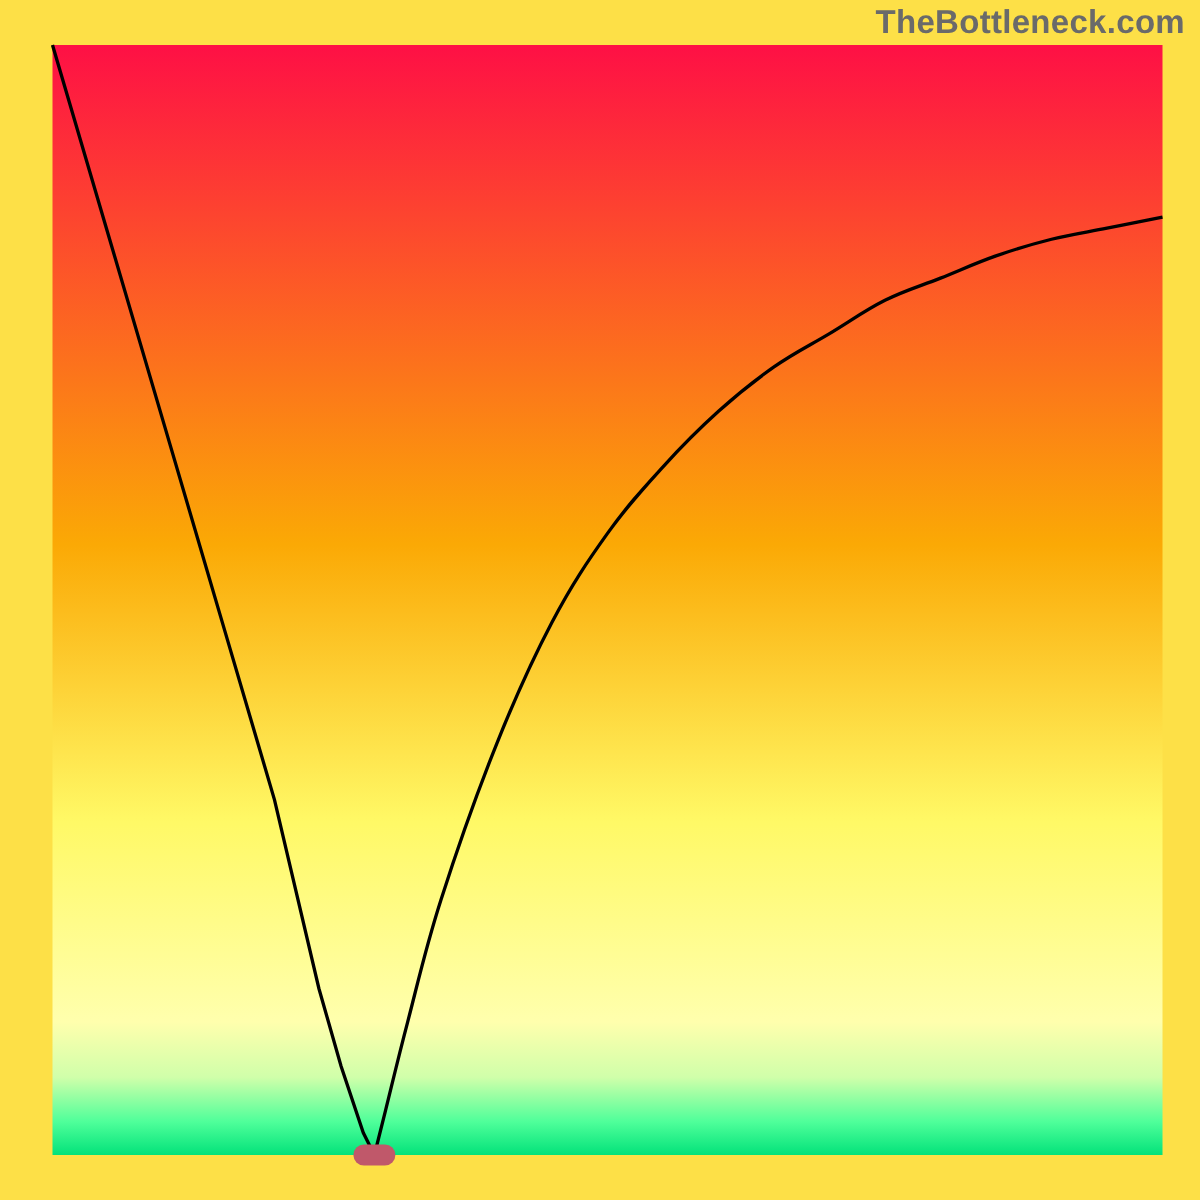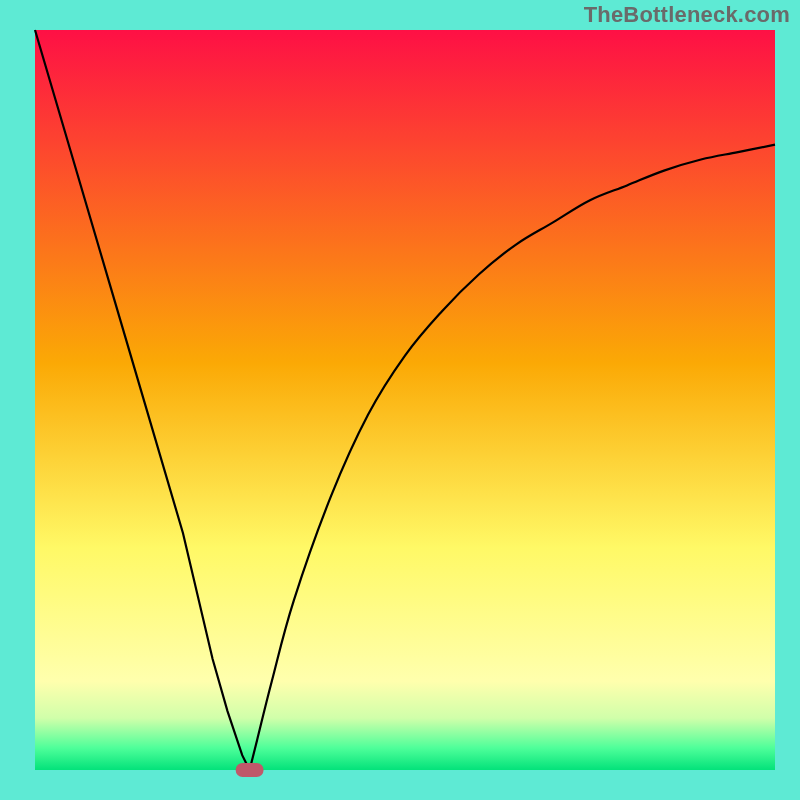--- a/index.html
+++ b/index.html
@@ -8,21 +8,21 @@
     width: 800px;
     height: 800px;
     overflow: hidden;
     background: #000;
     font-family: Arial, Helvetica, sans-serif;
   }
   .frame {
     position: relative;
     width: 800px;
     height: 800px;
-    background: #5eead4;
+    background: #fde047;
   }
   .watermark {
     position: absolute;
     top: 2px;
     right: 10px;
     color: #6a6a6a;
     font-size: 22px;
     font-weight: 600;
     letter-spacing: 0.2px;
     z-index: 10;

